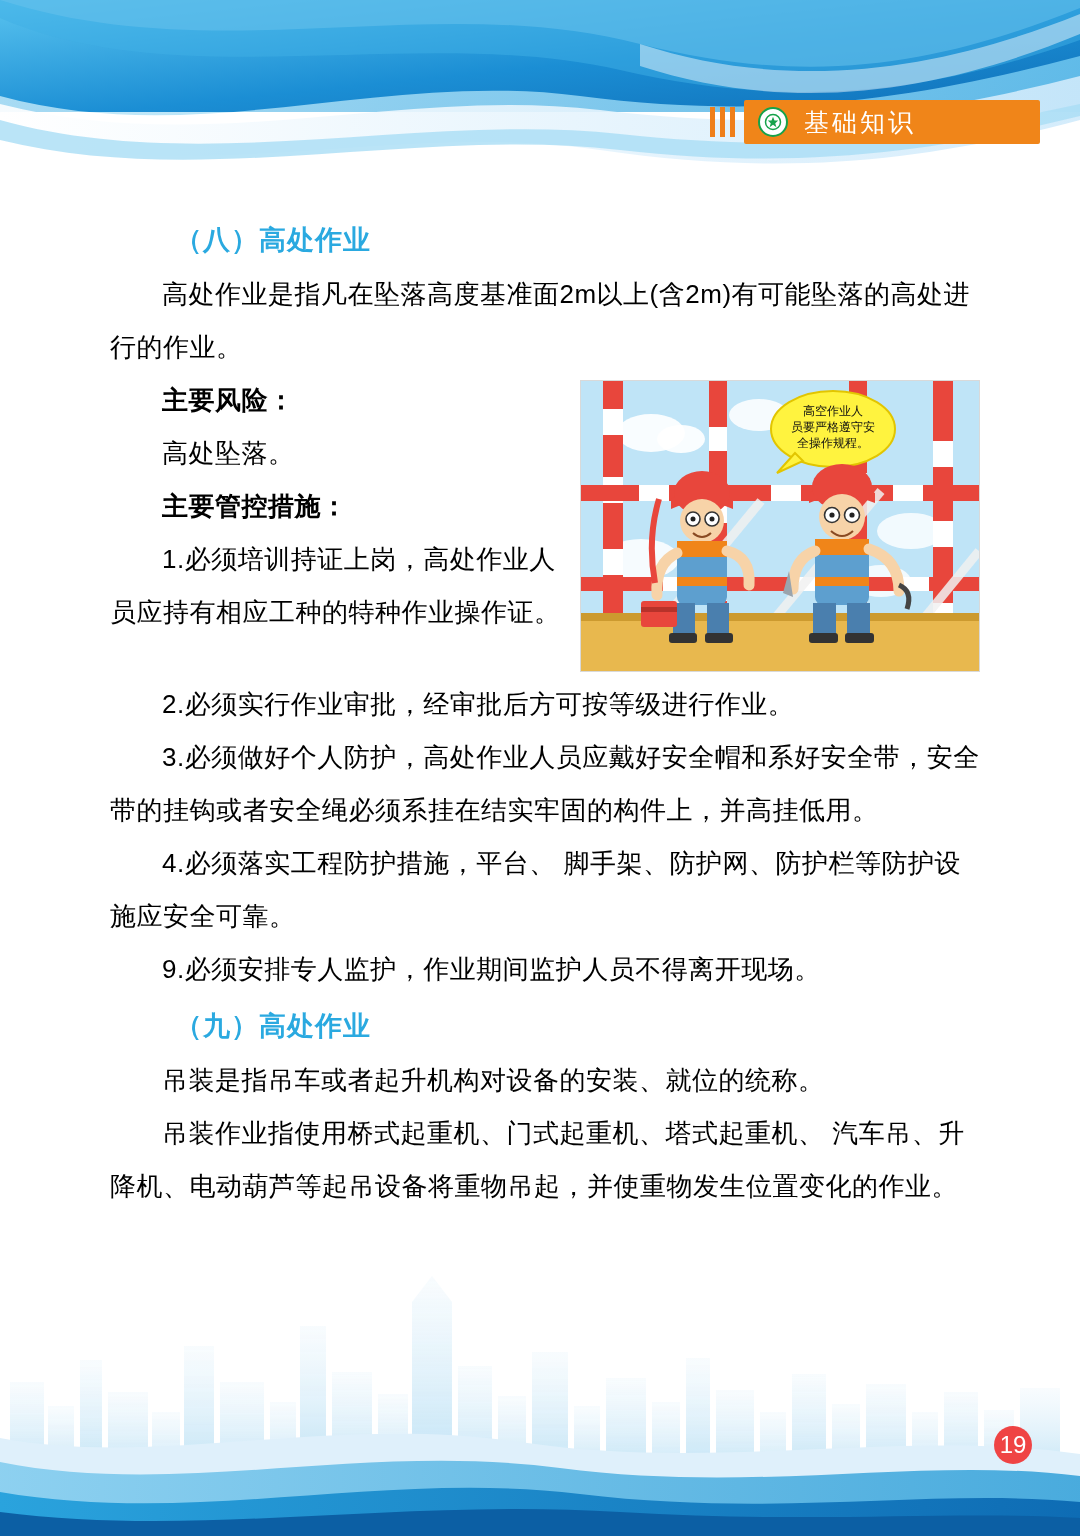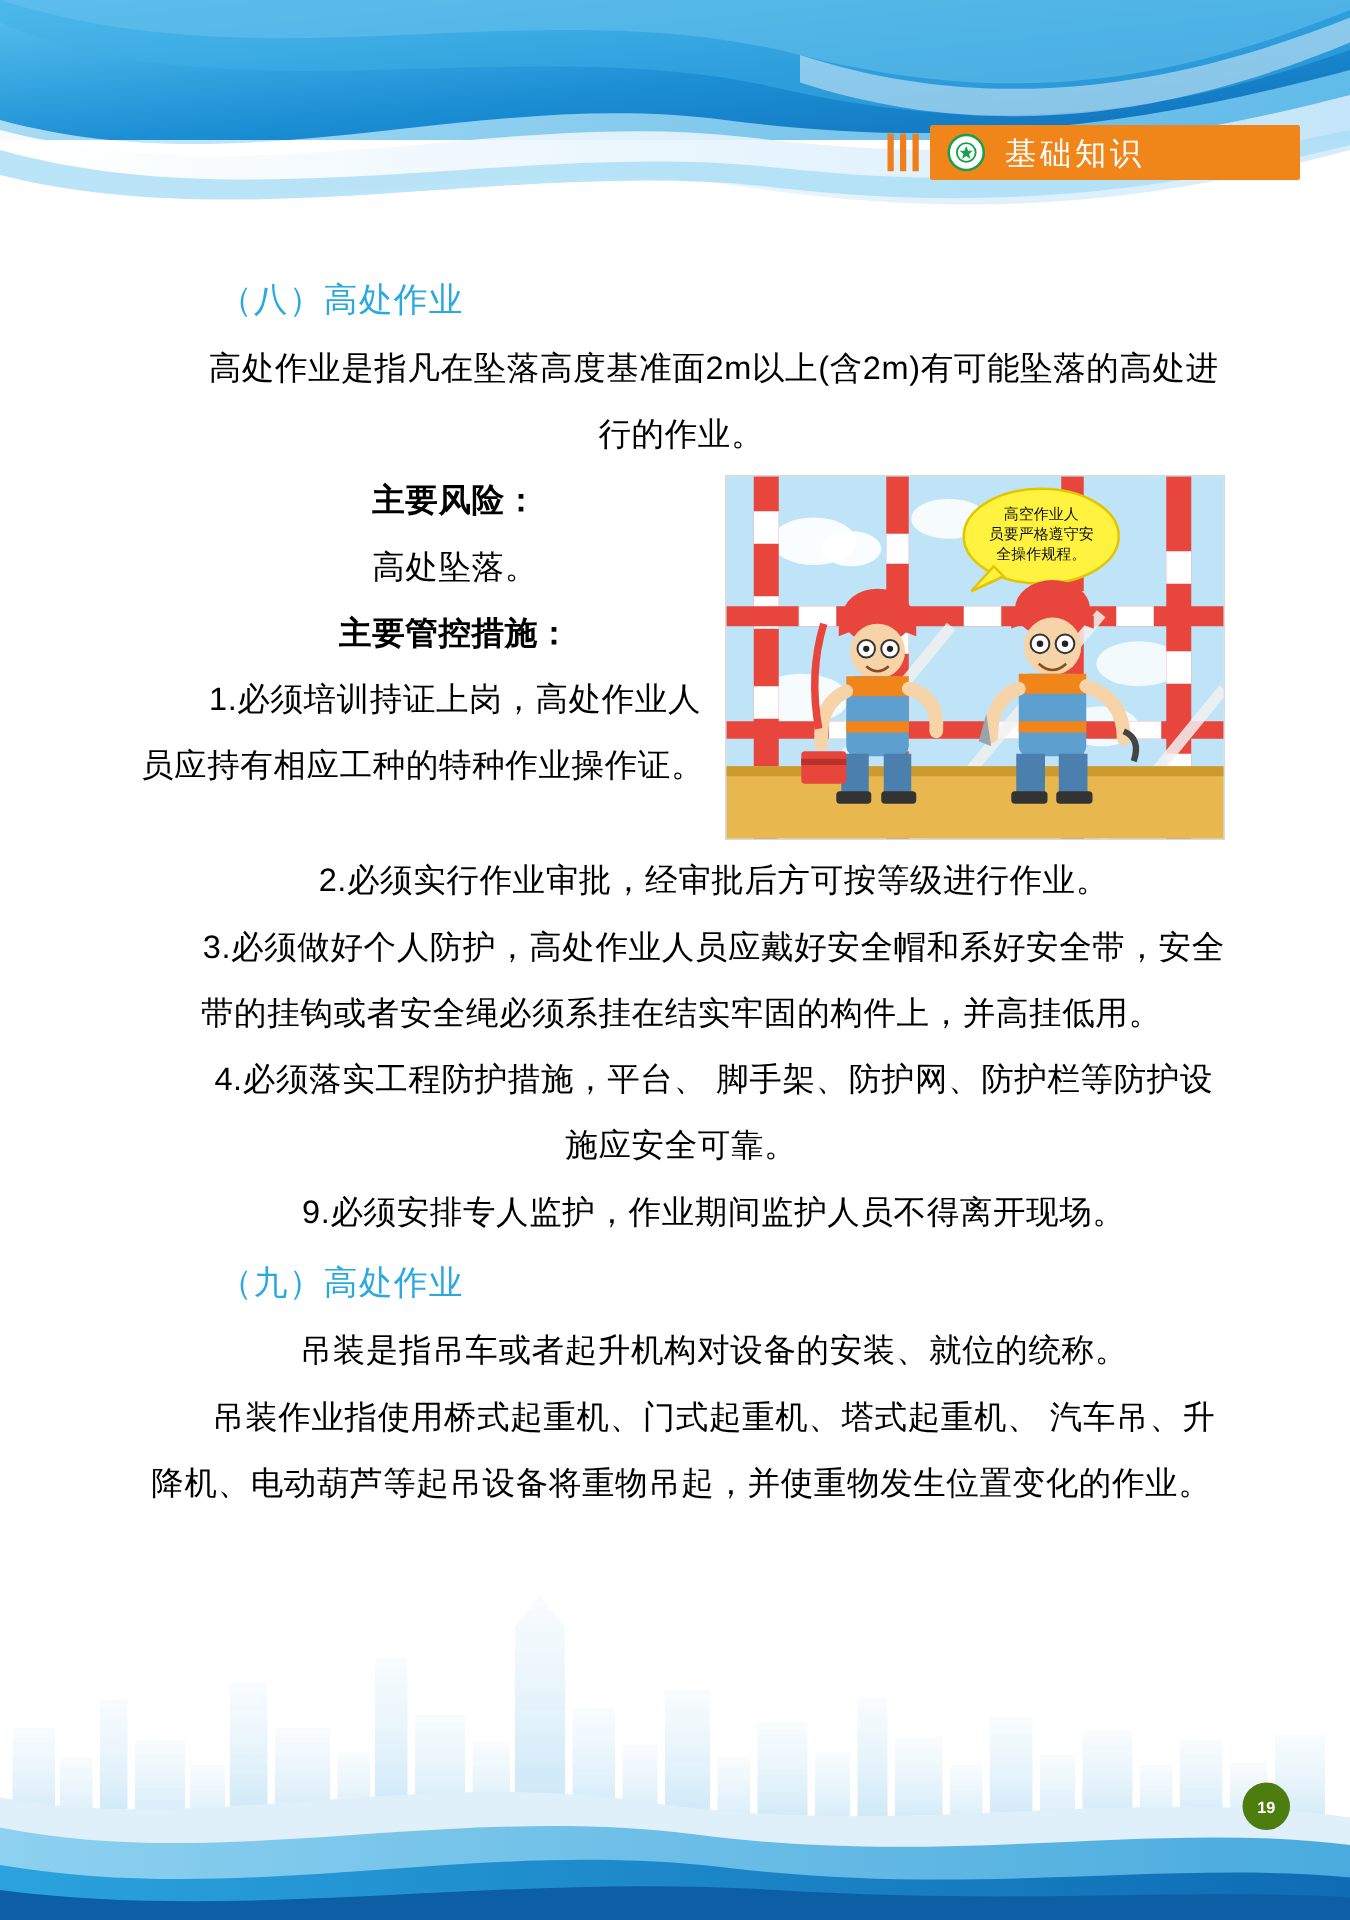--- a/index.html
+++ b/index.html
@@ -80,32 +80,31 @@
   
   .content {
     position: absolute;
     left: 110px;
     top: 210px;
     width: 870px;
   }
   .heading {
     color: #2aa9e0;
     font-size: 27px;
-    font-weight: 400;
+    font-weight: 700;
     margin: 12px 0 10px 65px;
     letter-spacing: 1px;
   }
   .para {
     font-size: 26px;
     line-height: 53px;
     color: #000000;
     text-indent: 52px;
     margin: 0;
     letter-spacing: 0.5px;
-    text-align: center;
   }
   .para.bold {
     font-weight: 700;
   }
 
   
   .illus {
     float: right;
     width: 400px;
     height: 292px;
@@ -129,27 +128,27 @@
     height: 330px;
     overflow: hidden;
     pointer-events: none;
   }
   .page-number {
     position: absolute;
     right: 48px;
     bottom: 72px;
     width: 38px; height: 38px;
     border-radius: 50%;
-    background: #4d7c0f;
+    background: #ef4444;
     color: #ffffff;
-    font-size: 13px;
+    font-size: 24px;
     display: flex;
     align-items: center;
     justify-content: center;
-    font-weight: 700;
+    font-weight: 400;
   }
 </style>
 </head>
 <body>
 
 <div class="top-banner">
   <svg width="1080" height="190" viewBox="0 0 1080 190" xmlns="http://www.w3.org/2000/svg">
     <defs>
       <linearGradient id="bg1" x1="0" y1="0" x2="1" y2="1">
         <stop offset="0%" stop-color="#59c3ef"></stop>

